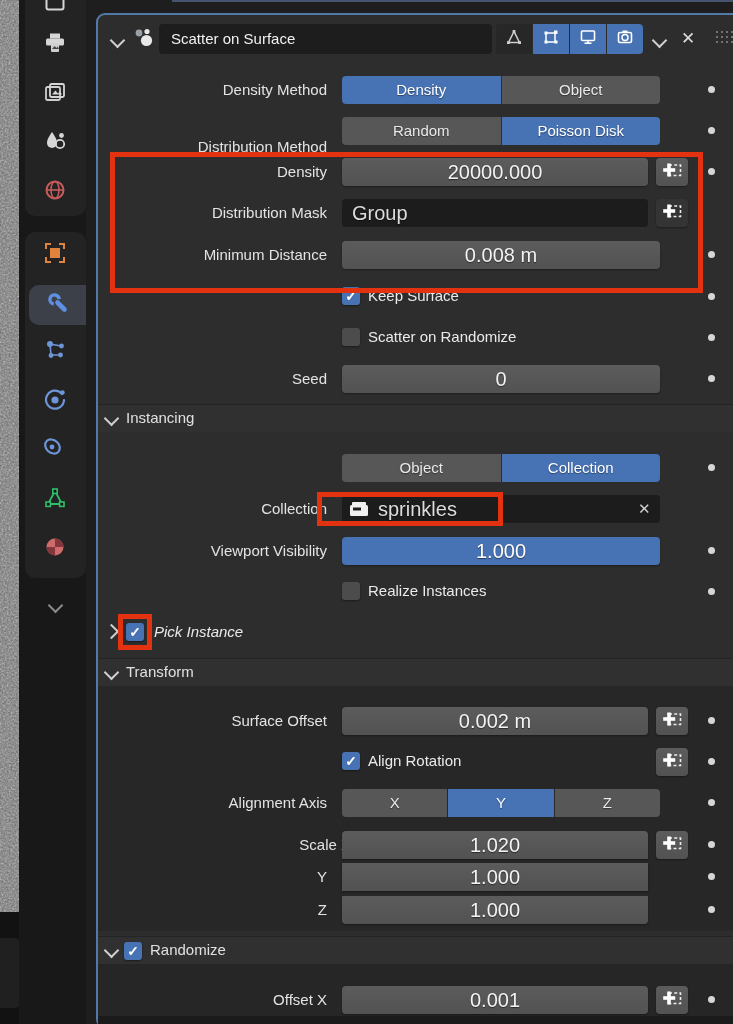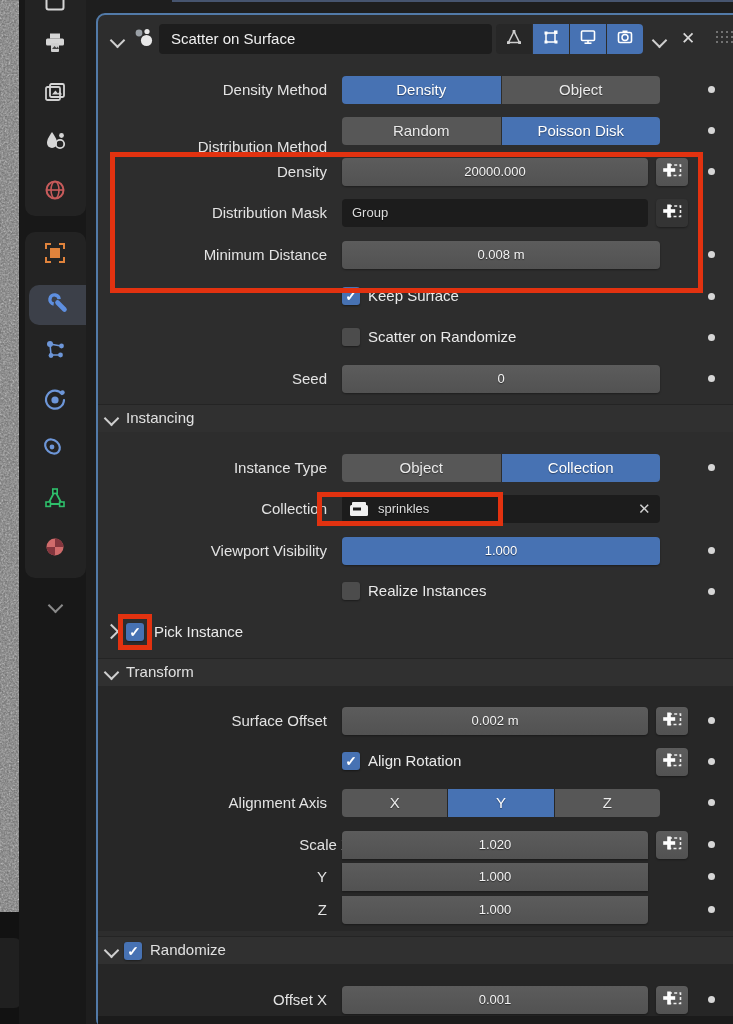--- a/index.html
+++ b/index.html
@@ -22,21 +22,21 @@
   .hgroup{position:absolute;left:398px;top:9px;height:30px;display:flex;gap:1px;}
   .hbtn{width:36px;height:30px;background:#272727;display:flex;align-items:center;justify-content:center;}
   .hbtn.on{background:#4772b3;}
   .hbtn:first-child{border-radius:4px 0 0 4px;}
   .hbtn:last-child{border-radius:0 4px 4px 0;}
   .closex{position:absolute;color:#d9d9d9;font-size:17px;line-height:30px;}
   .dragdots{position:absolute;left:618px;top:16px;width:19px;display:grid;grid-template-columns:repeat(4,2px);grid-gap:3px;}
   .dragdots i{width:2px;height:2px;background:#8a8a8a;border-radius:50%;}
   
   .rlabel{position:absolute;left:0;width:229px;text-align:right;font-size:15px;color:#e3e3e3;height:28px;line-height:28px;}
-  .field{position:absolute;left:244px;height:28px;border-radius:4px;font-size:13px;line-height:28px;text-align:center;
+  .field{position:absolute;left:244px;height:28px;border-radius:4px;font-size:20px;line-height:28px;text-align:center;
          color:#f3f3f3;background:linear-gradient(#5c5c5c,#525252);box-shadow:0 1px 2px rgba(0,0,0,.35);
          text-shadow:0 1px 1px rgba(0,0,0,.5);}
   .w-full{width:318px;} .w-icon{width:306px;}
   .field.dark{background:#1c1c1c;text-align:left;padding-left:10px;box-sizing:border-box;color:#dcdcdc;box-shadow:none;}
   .field.blue{background:#4772b3;color:#fff;}
   .seg{position:absolute;left:244px;width:318px;height:28px;display:flex;gap:1px;}
   .seg .opt{flex:1;background:#575757;color:#eaeaea;font-size:15px;line-height:28px;text-align:center;
             text-shadow:0 1px 1px rgba(0,0,0,.4);}
   .seg .opt:first-child{border-radius:4px 0 0 4px;}
   .seg .opt:last-child{border-radius:0 4px 4px 0;}
@@ -311,21 +311,20 @@
 
     <div class="rlabel" style="top:350px;">Seed</div>
     <div class="field w-full" style="top:350px;">0</div>
     <div class="deco" style="top:360px;"></div>
 
     <div class="sechd" style="top:389px;">
       <span class="chev down" style="left:8px;top:8px;"></span>
       <span class="txt">Instancing</span>
     </div>
 
-    <div class="rlabel" style="top:439px;">Instance Type</div>
     <div class="seg" style="top:439px;">
       <div class="opt">Object</div>
       <div class="opt sel">Collection</div>
     </div>
     <div class="deco" style="top:449px;"></div>
 
     <div class="rlabel" style="top:480px;">Collection</div>
     <div class="field dark w-full" style="top:480px;padding-left:36px;">sprinkles</div>
     <span class="abs" style="left:250px;top:485px;">
       <svg width="22" height="18">
@@ -341,21 +340,21 @@
     <div class="deco" style="top:532px;"></div>
 
     <div class="cb off" style="left:244px;top:567px;"></div>
     <div class="cblabel" style="left:270px;top:566px;">Realize Instances</div>
     <div class="deco" style="top:573px;"></div>
 
     <span class="chev right" style="left:8px;top:611px;"></span>
     <div class="cb" style="left:28px;top:608px;">
         <span class="tick">✓</span>
       </div>
-    <div class="cblabel" style="left:56px;top:607px;">Pick Instance</div>
+    <div class="cblabel" style="left:56px;top:607px;font-style:italic;">Pick Instance</div>
 
     <div class="sechd" style="top:643px;">
       <span class="chev down" style="left:8px;top:8px;"></span>
       <span class="txt">Transform</span>
     </div>
 
     <div class="rlabel" style="top:692px;">Surface Offset</div>
     <div class="field w-icon" style="top:692px;">0.002 m</div>
     <div class="attr" style="top:692px;">
       <span><svg width="20" height="20">

